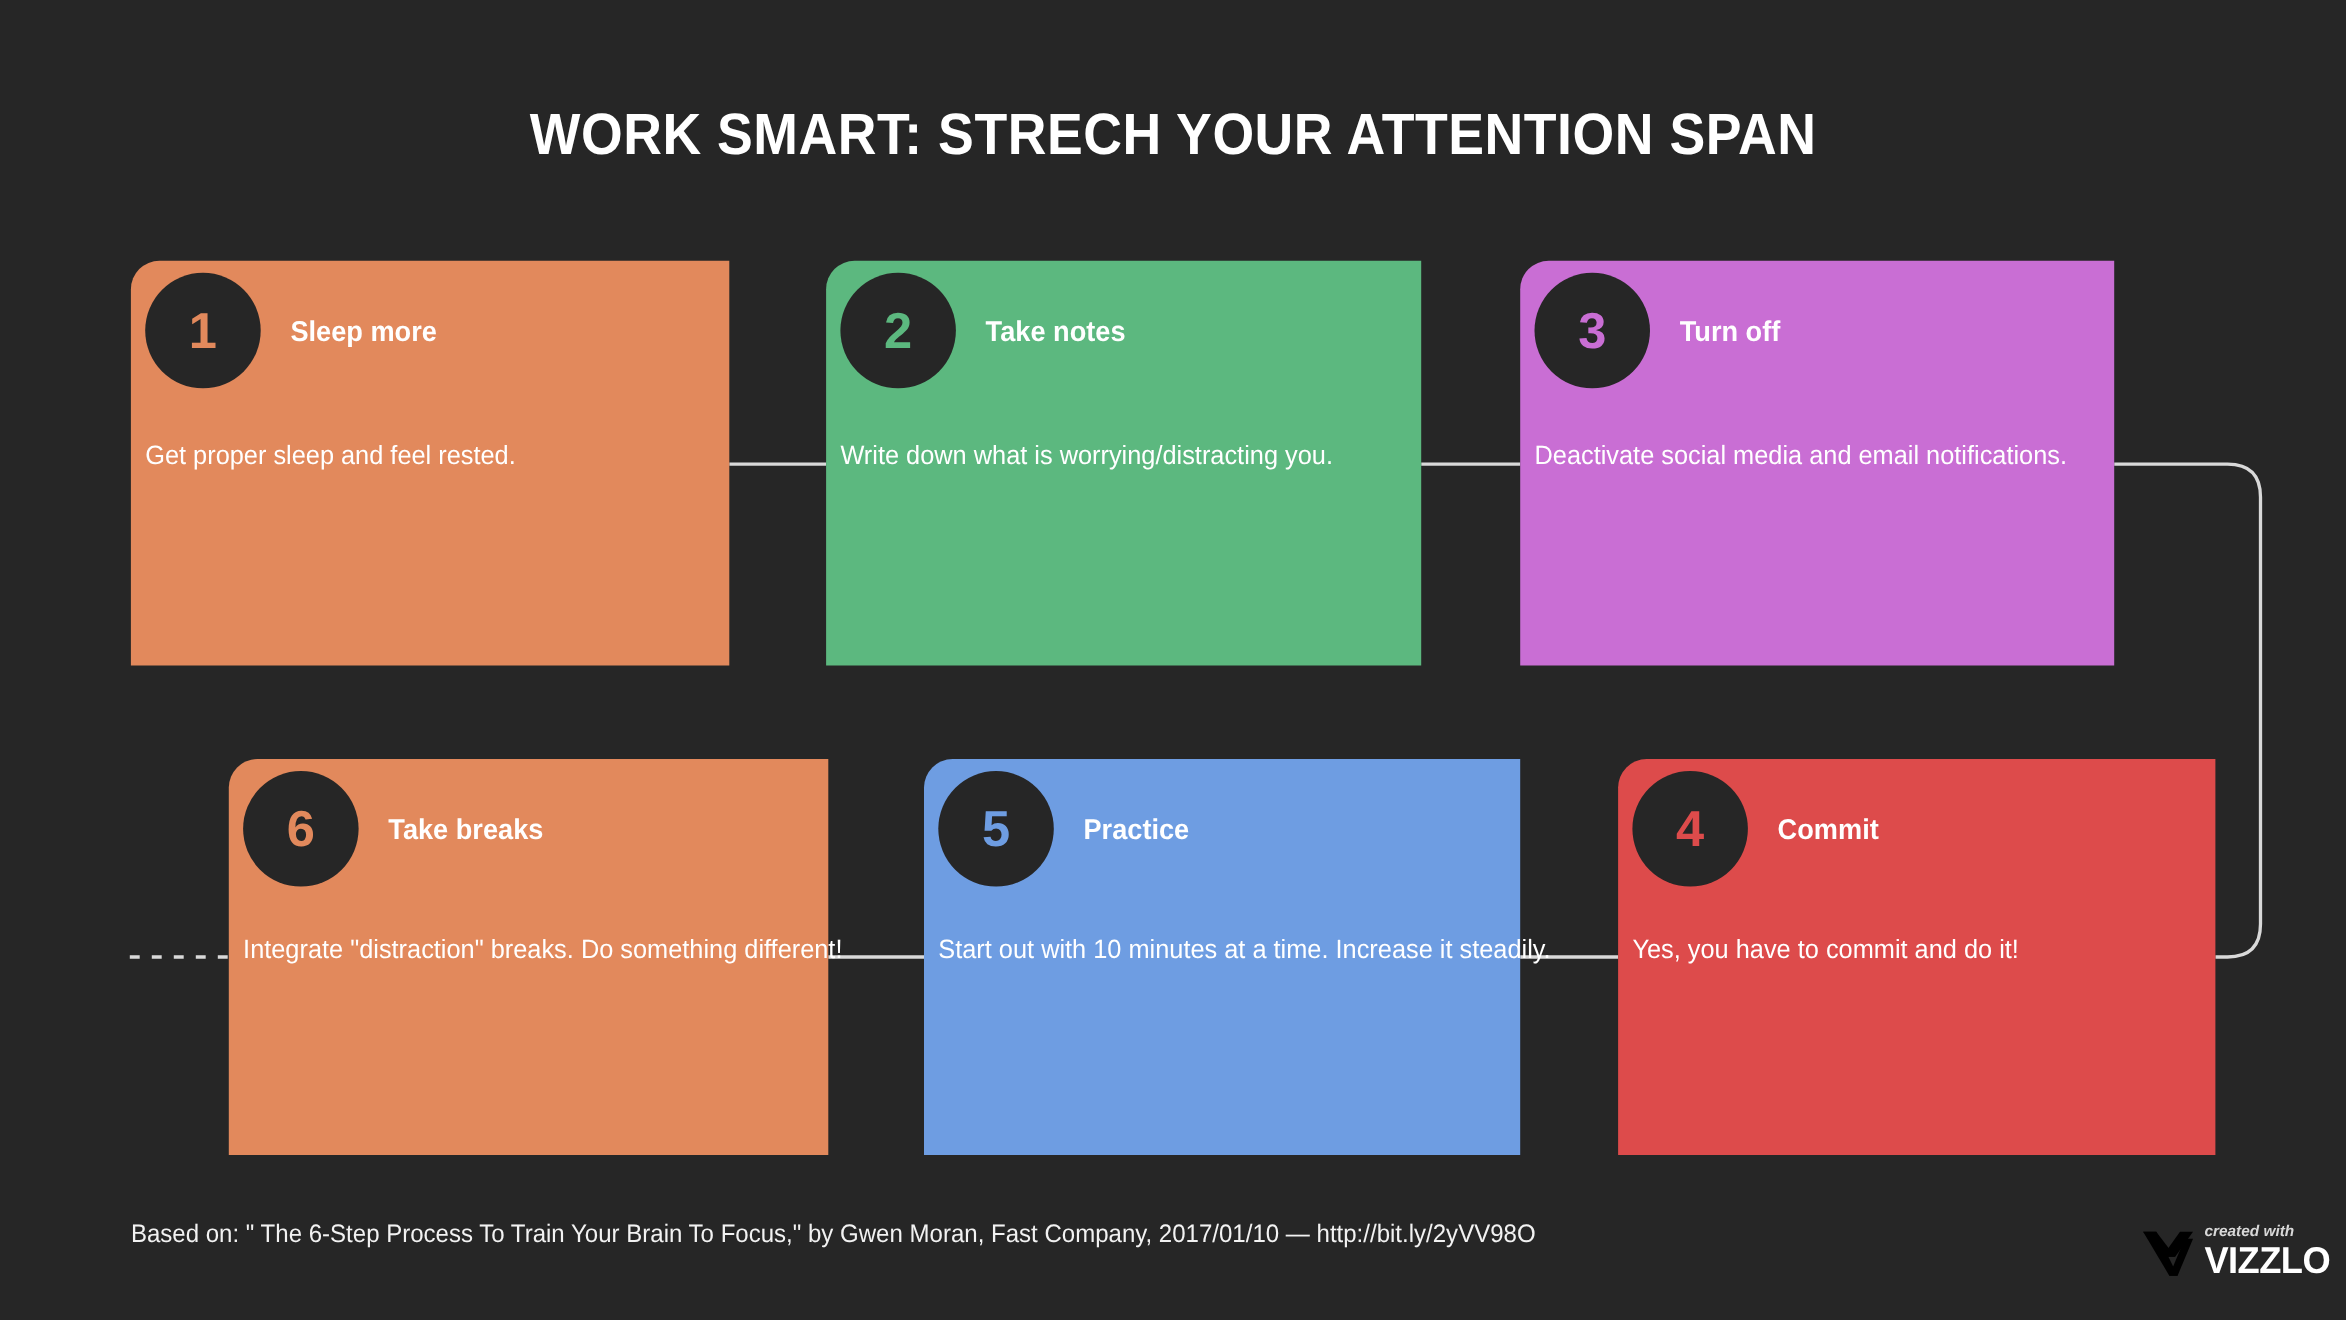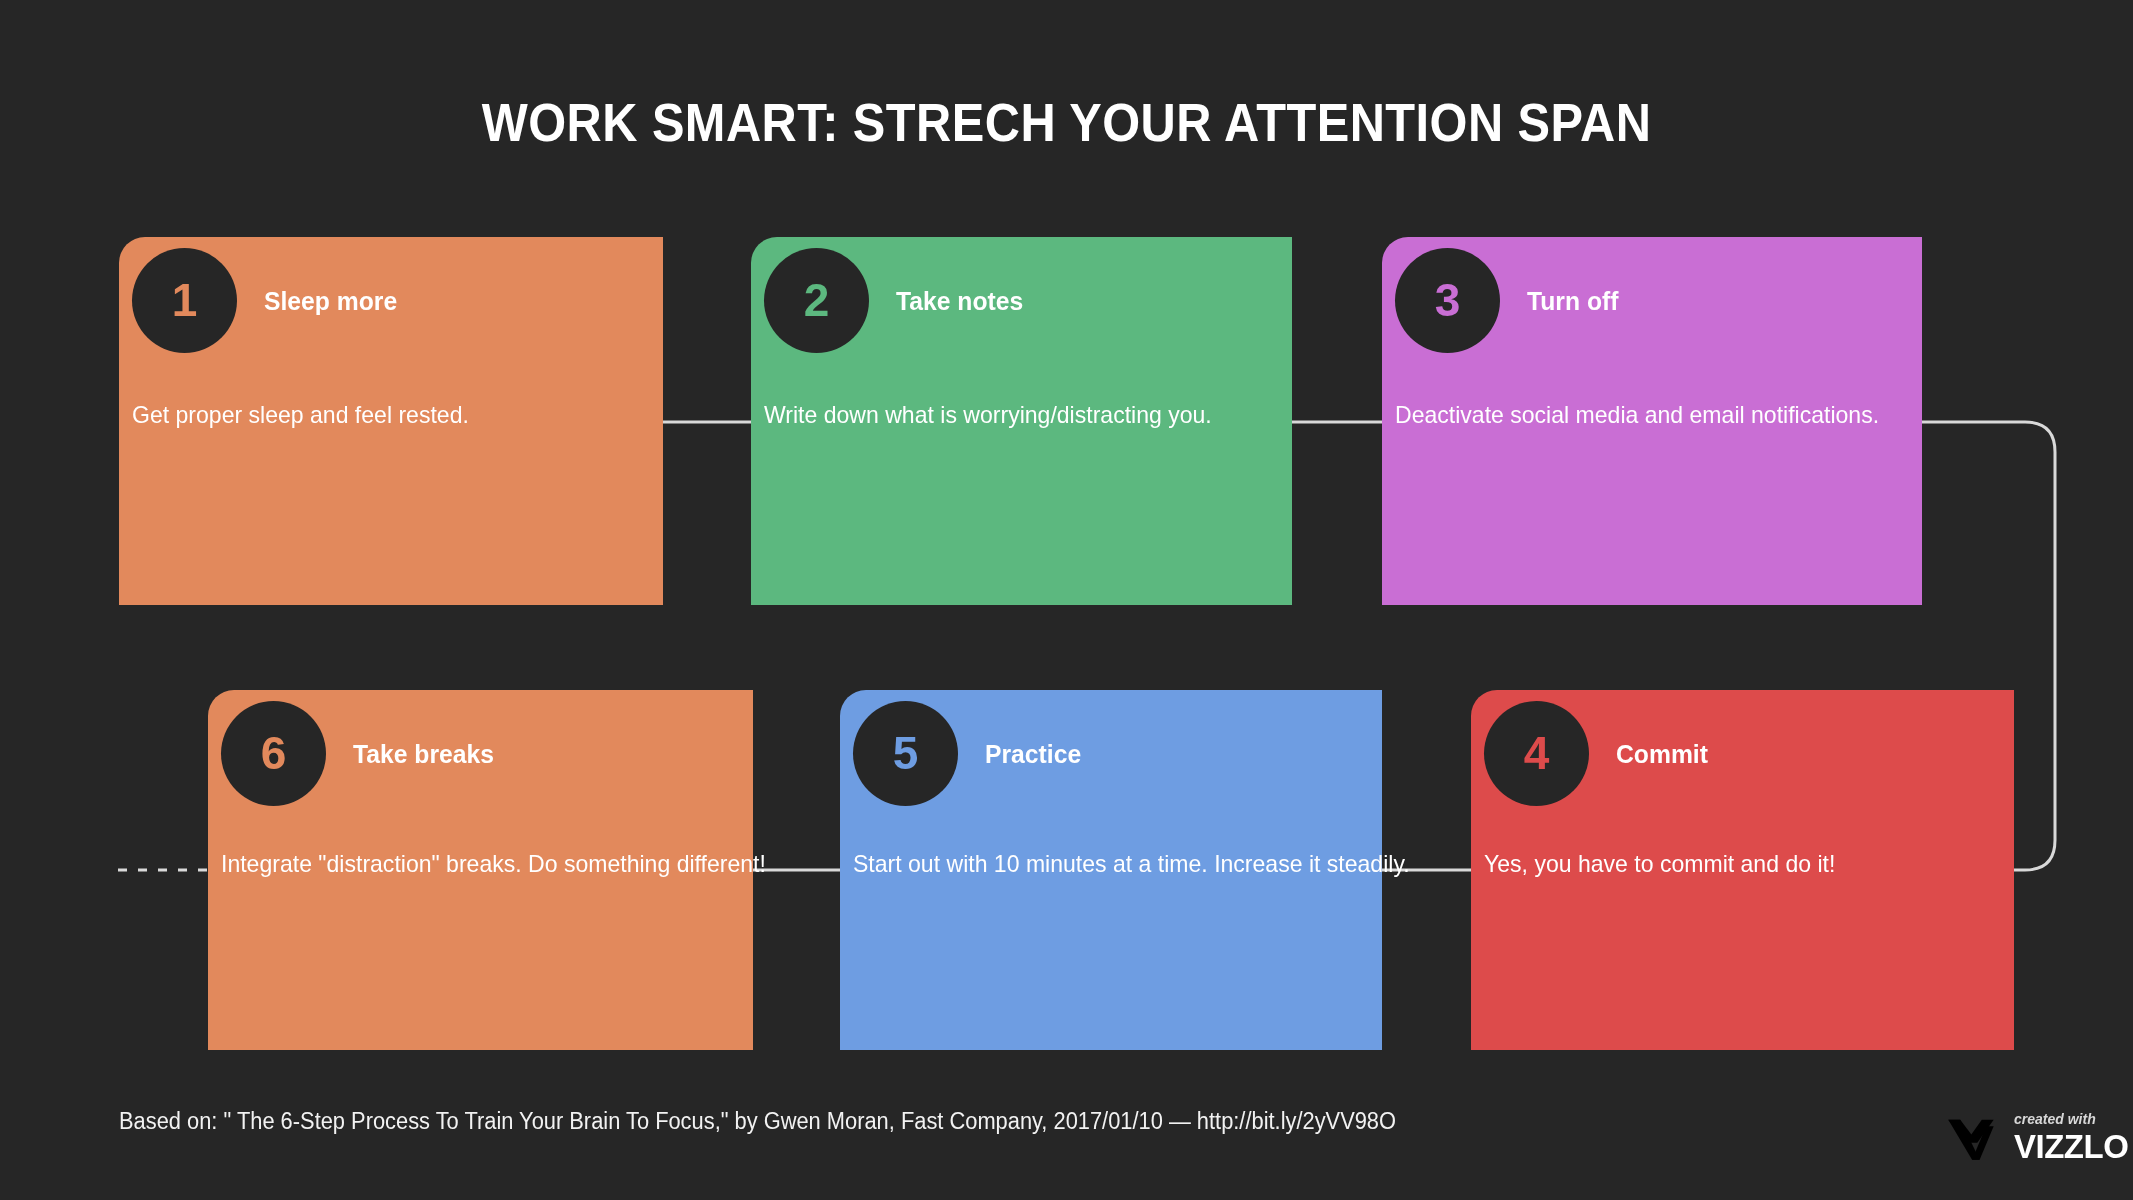--- a/index.html
+++ b/index.html
@@ -116,21 +116,21 @@
     display: flex;
     align-items: center;
     height: 58px;
   }
   #vizzlo-mark {
     width: 54px;
     height: 54px;
     flex: 0 0 auto;
   }
   #vizzlo-text {
-    margin-left: 16px;
+    margin-left: 6px;
     line-height: 1;
   }
   #vizzlo-created {
     color: #d8d8d8;
     font-family: "Liberation Sans", sans-serif;
     font-size: 14px;
     font-style: italic;
     font-weight: bold;
     display: block;
     margin-bottom: 3px;

